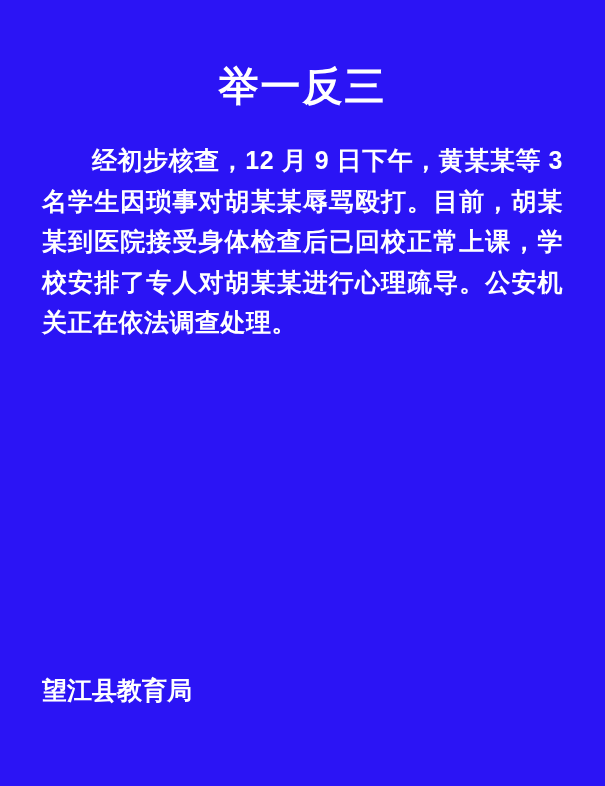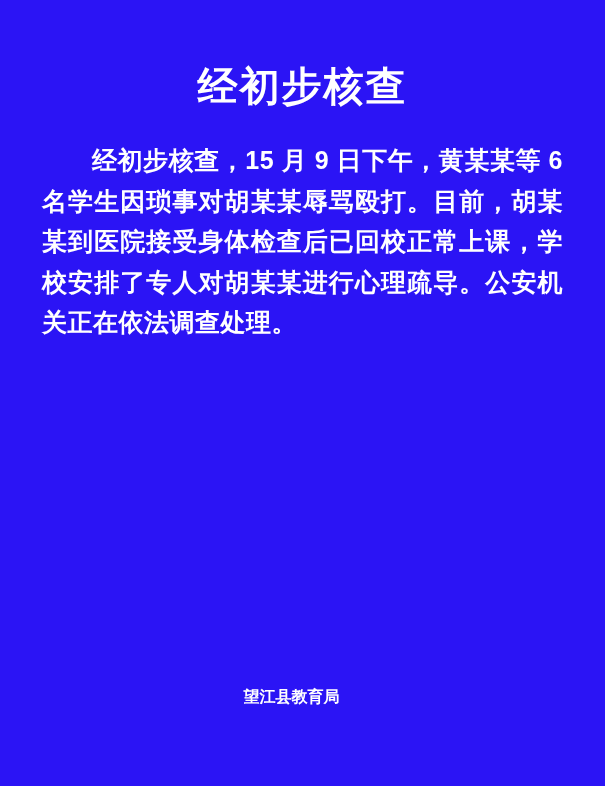--- a/index.html
+++ b/index.html
@@ -37,37 +37,37 @@
     font-weight: bold;
   }
   .body-text p {
     margin: 0 0 2px 0;
     text-indent: 2em;
     text-align: justify;
     text-justify: inter-ideograph;
   }
   .signature {
     margin-top: auto;
-    text-align: center;
-    font-size: 16px;
+    text-align: left;
+    font-size: 25px;
     font-weight: bold;
     line-height: 1.62;
     padding-right: 22px;
     padding-bottom: 48px;
   }
   .signature div {
     white-space: nowrap;
   }
 </style>
 </head>
 <body>
 
 <div class="notice">
-  <h1 class="notice-title">经初步核查</h1>
+  <h1 class="notice-title">举一反三</h1>
 
   <div class="body-text">
-    <p>经初步核查，15 月 9 日下午，黄某某等 6 名学生因琐事对胡某某辱骂殴打。目前，胡某某到医院接受身体检查后已回校正常上课，学校安排了专人对胡某某进行心理疏导。公安机关正在依法调查处理。</p>
+    <p>经初步核查，12 月 9 日下午，黄某某等 3 名学生因琐事对胡某某辱骂殴打。目前，胡某某到医院接受身体检查后已回校正常上课，学校安排了专人对胡某某进行心理疏导。公安机关正在依法调查处理。</p>
   </div>
 
   <div class="signature">
     <div>望江县教育局</div>
   </div>
 </div>
 
 </body></html>

